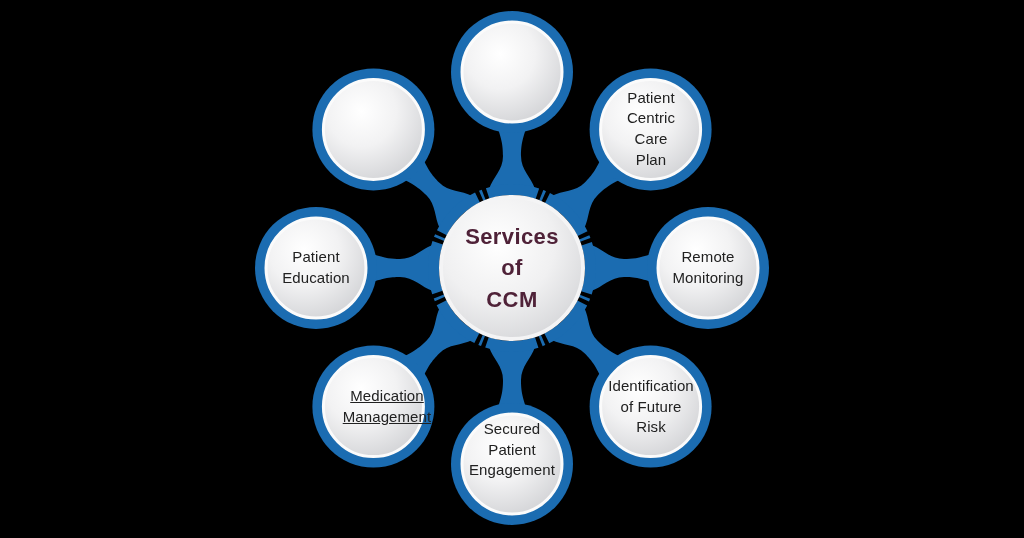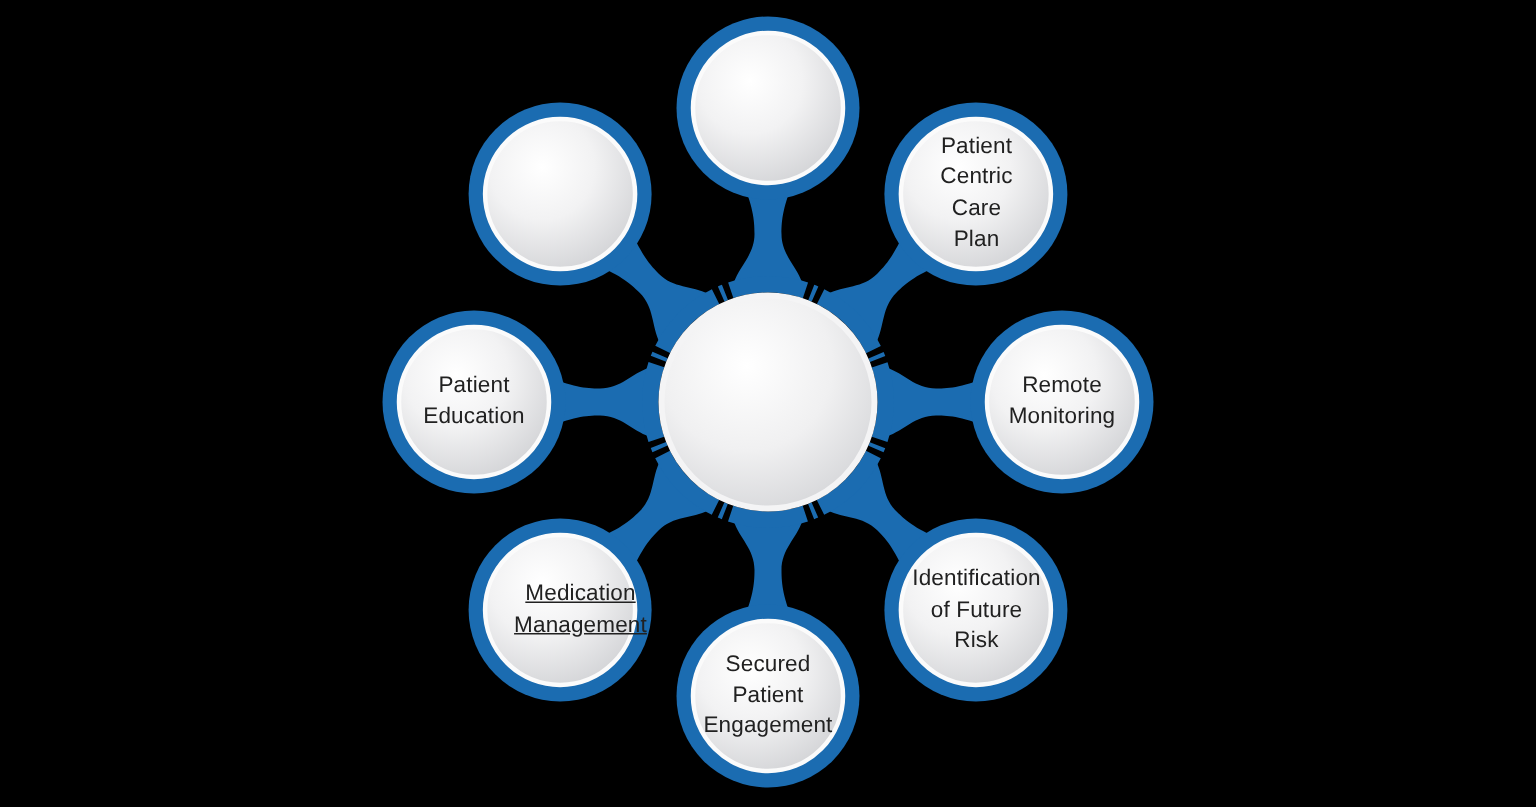--- a/index.html
+++ b/index.html
@@ -39,21 +39,21 @@
     line-height: 1.42;
     font-weight: bold;
     color: #4f2238;
     letter-spacing: 0.4px;
   }
   
   .pos-top          { left: 446px; top:   2px; }
   .pos-top-right    { left: 585px; top:  59px; }
   .pos-right        { left: 642px; top: 198px; }
   .pos-bottom-right { left: 585px; top: 337px; }
-  .pos-bottom       { left: 446px; top: 394px; }
+  .pos-bottom       { left: 446px; top: 380px; }
   .pos-bottom-left  { left: 321px; top: 337px; text-decoration: underline; }
   .pos-left         { left: 250px; top: 198px; }
   .pos-top-left     { left: 307px; top:  59px; }
 </style>
 </head>
 <body>
 
 <div class="stage">
 
   <svg width="1024" height="538" viewBox="0 0 1024 538">
@@ -101,20 +101,23 @@
     <use href="#satellite" x="650.6" y="129.4"></use>
     <use href="#satellite" x="708" y="268"></use>
     <use href="#satellite" x="650.6" y="406.6"></use>
     <use href="#satellite" x="512" y="464"></use>
     <use href="#satellite" x="373.4" y="406.6"></use>
     <use href="#satellite" x="316" y="268"></use>
     <use href="#satellite" x="373.4" y="129.4"></use>
   </svg>
 
   <div class="label-layer">
+    <div class="center-label">Services
+of
+CCM</div>
 
     <div class="node-label pos-top-right">Patient
 Centric
 Care
 Plan</div>
     <div class="node-label pos-right">Remote
 Monitoring</div>
     <div class="node-label pos-bottom-right">Identification
 of Future
 Risk</div>

